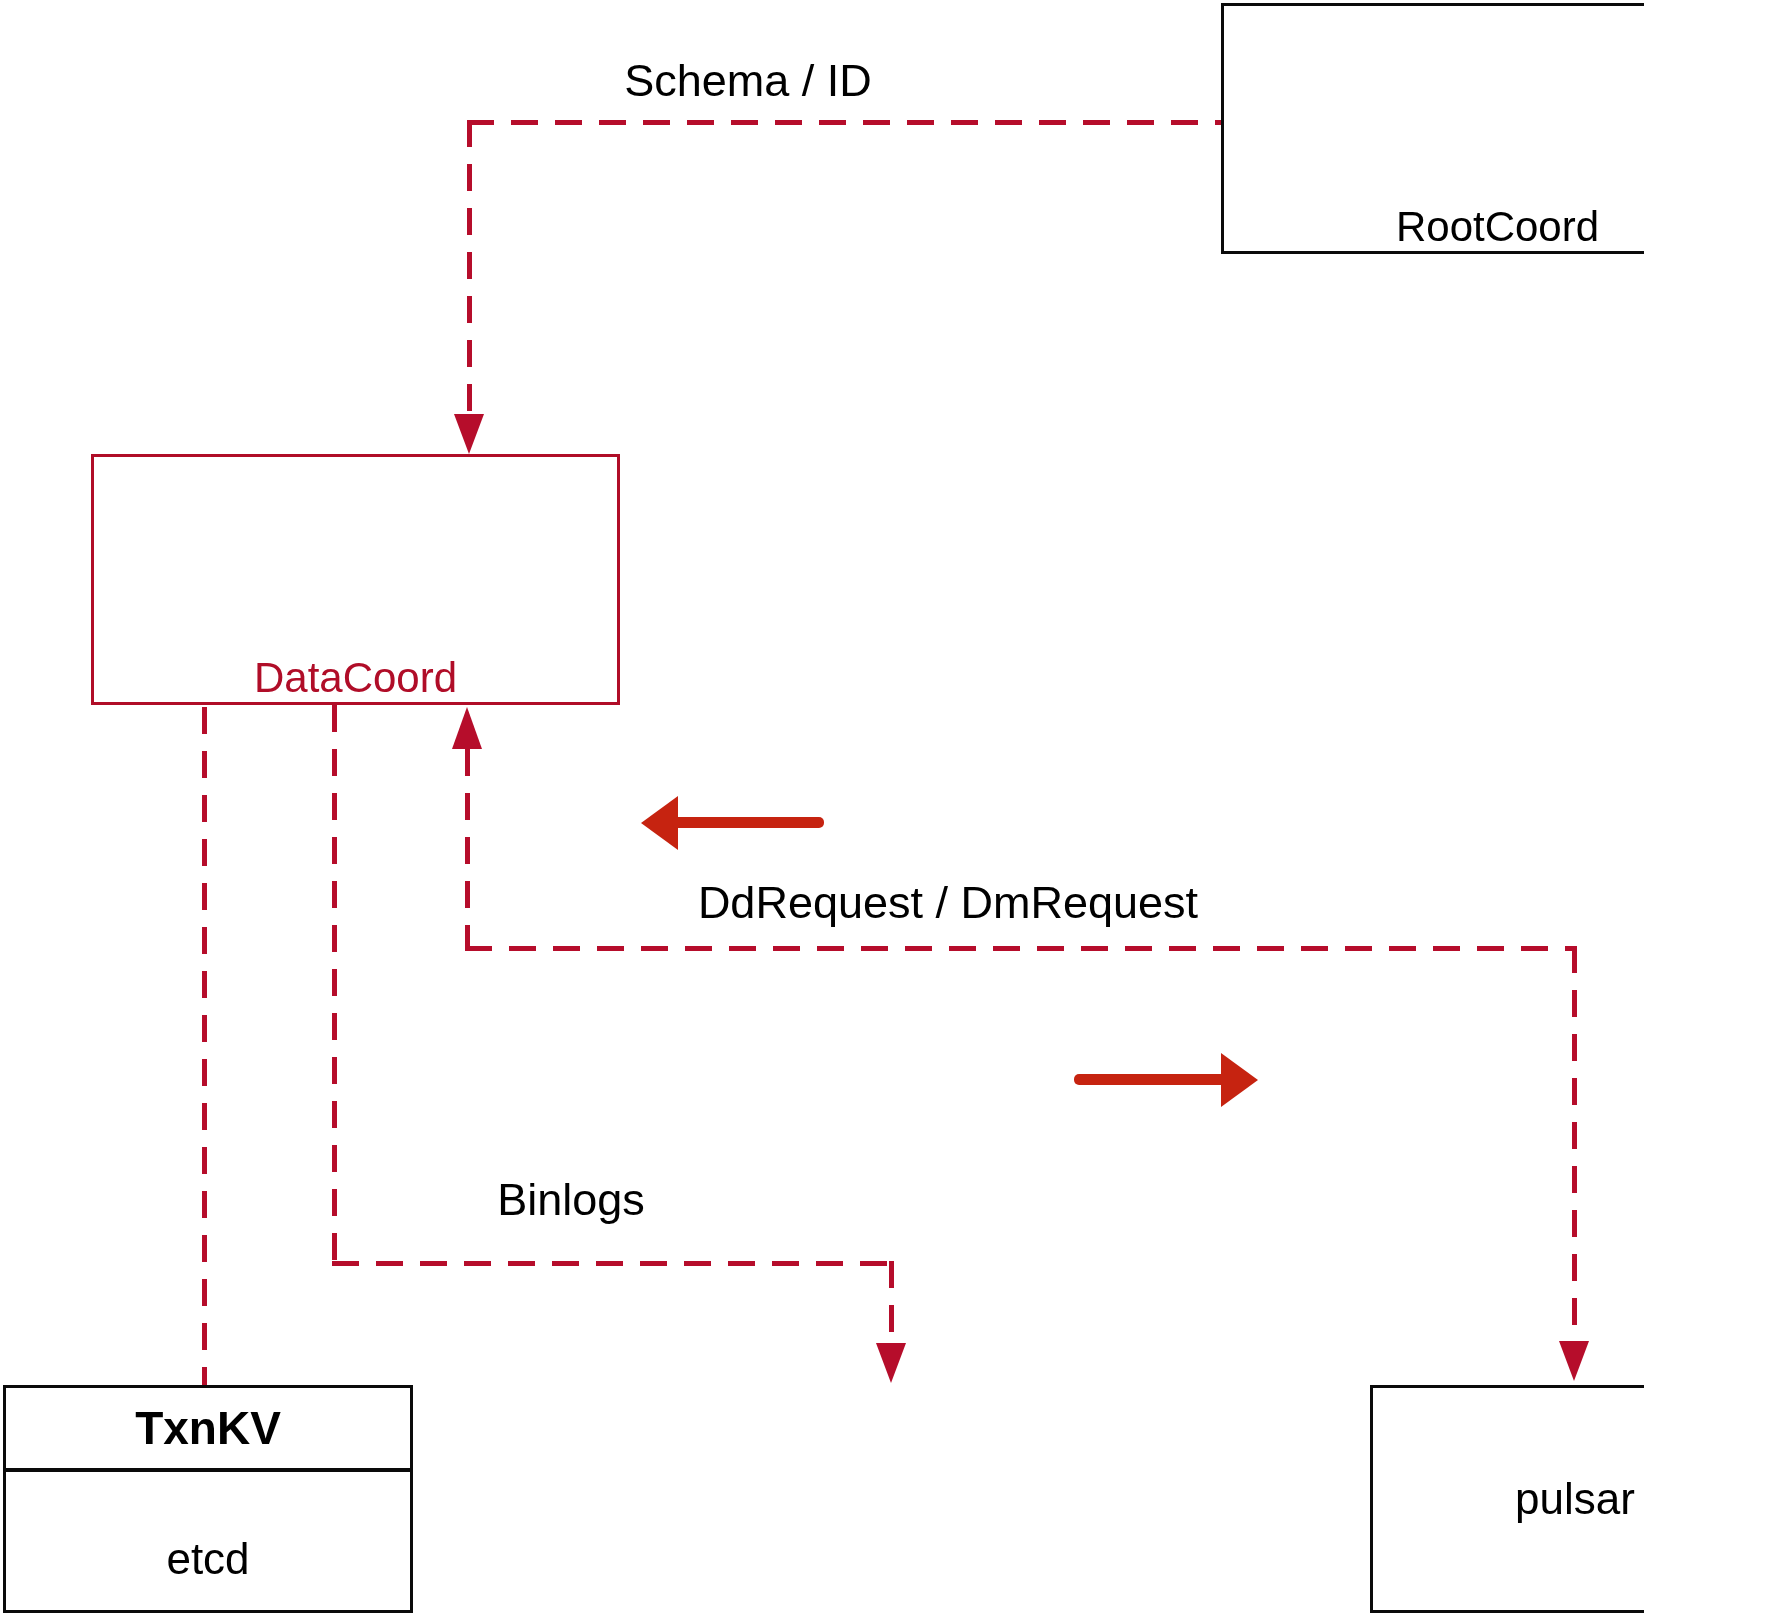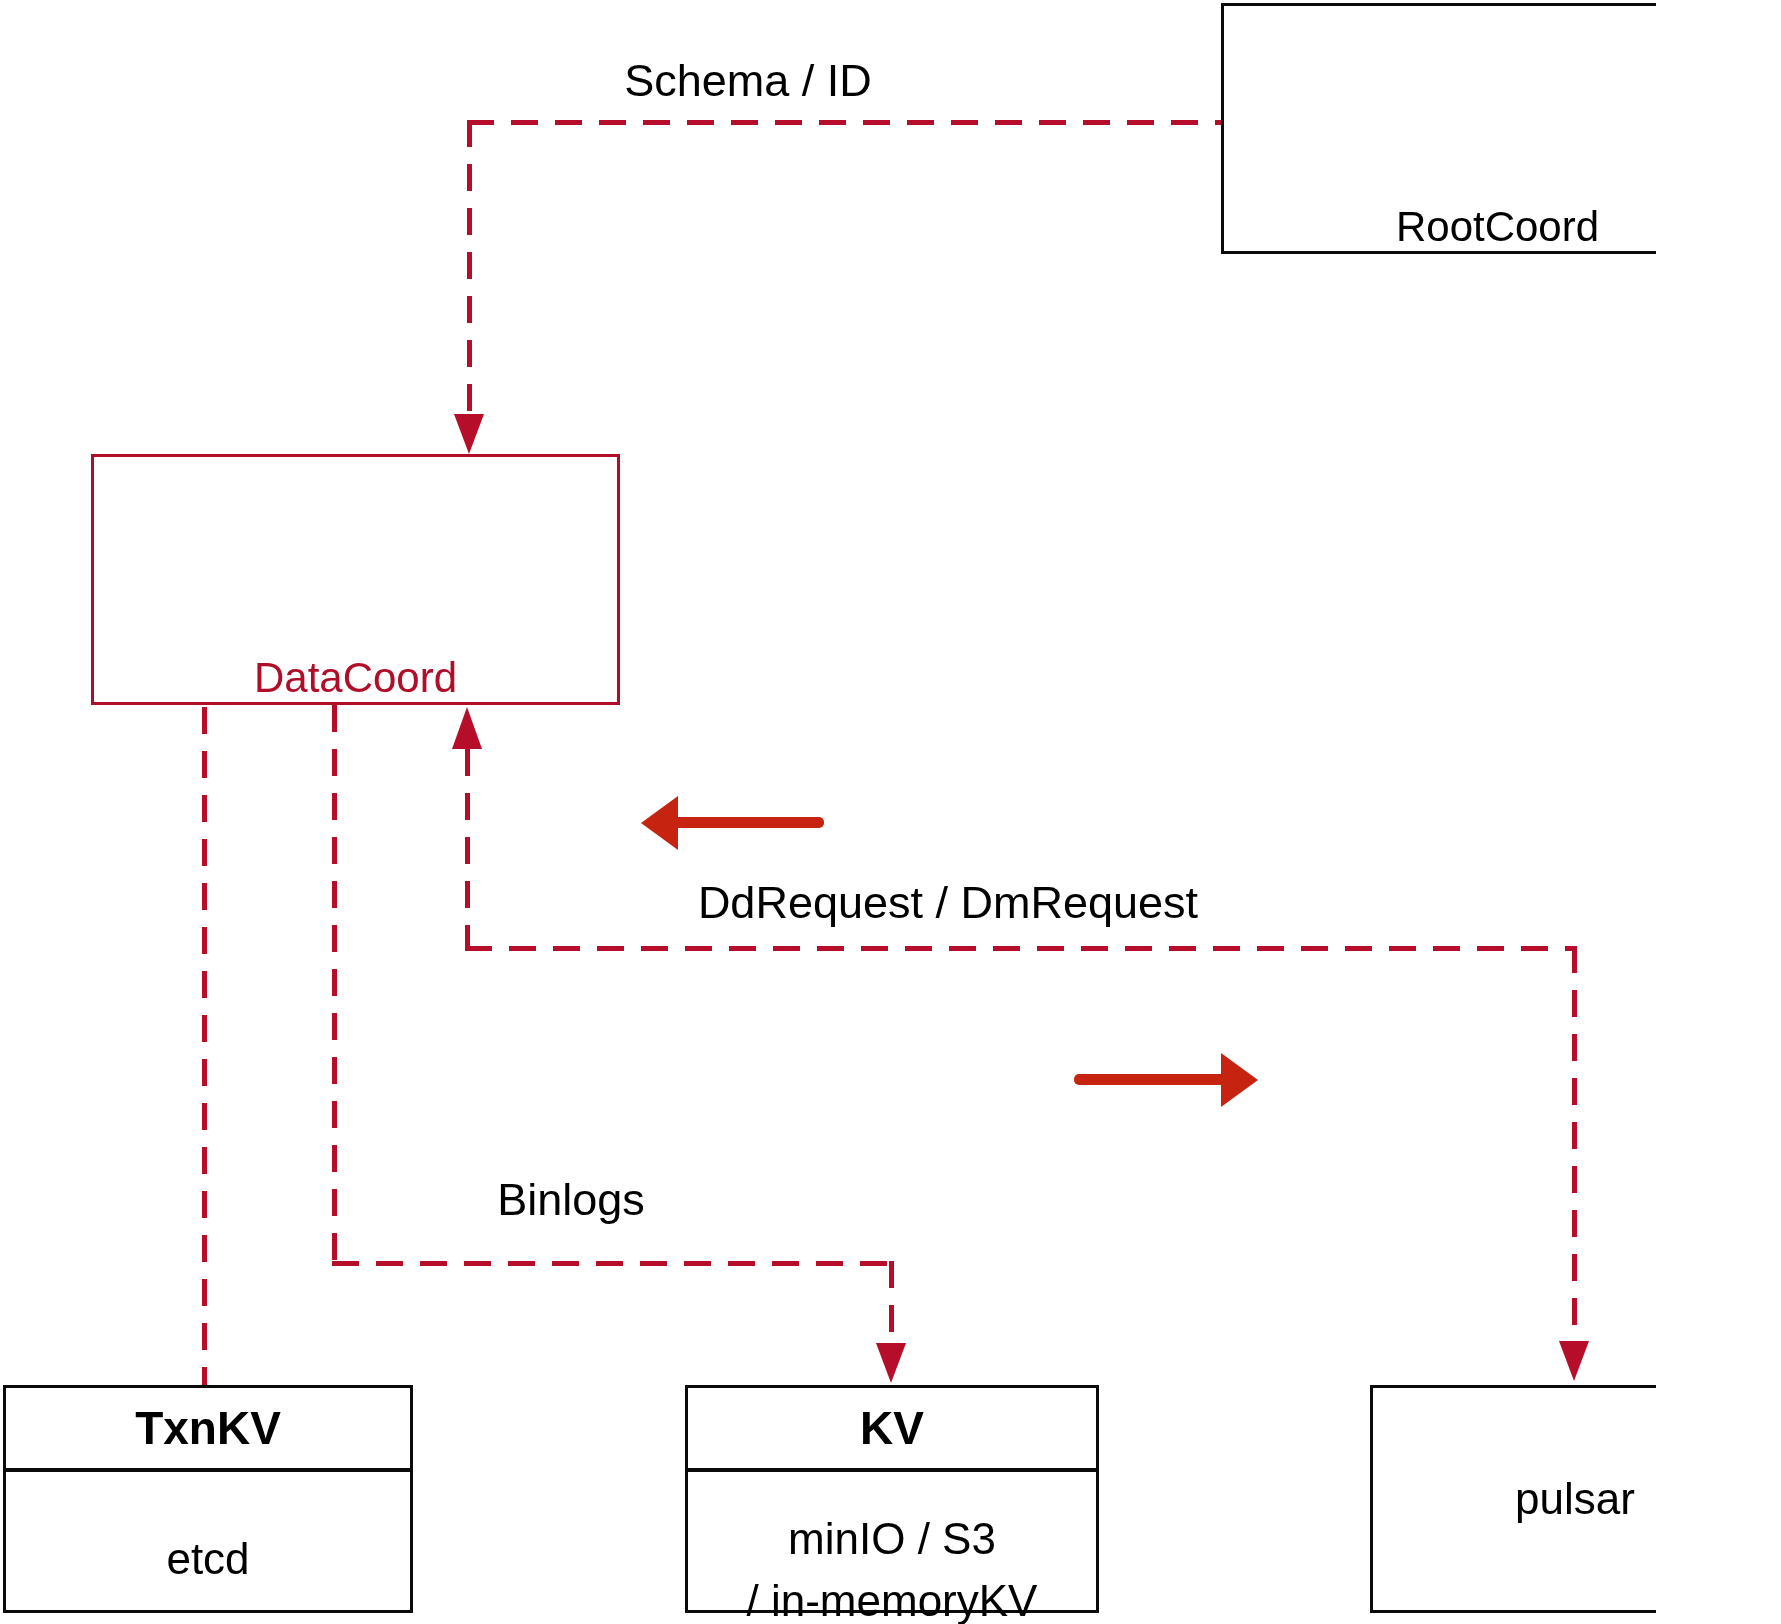--- a/index.html
+++ b/index.html
@@ -3,21 +3,20 @@
 <meta charset="utf-8">
 <style>
   html, body { margin: 0; padding: 0; background: #ffffff; }
   #diagram {
     position: relative;
     width: 1644px;
     height: 1624px;
     background: #ffffff;
     font-family: "Liberation Sans", sans-serif;
     overflow: hidden;
-    padding-left: 12px;
   }
 
   
   .node {
     position: absolute;
     border: 3px solid #0a0a0a;
     background: #ffffff;
     display: flex;
     align-items: flex-end;
     justify-content: center;
@@ -126,27 +125,20 @@
     <span>DataCoord</span>
   </div>
 
   <div class="table-node" id="txnkv">
     <div class="table-head">TxnKV</div>
     <div class="table-body">
       <span>etcd</span>
     </div>
   </div>
 
-  <div class="table-node" id="kv">
-    <div class="table-head">KV</div>
-    <div class="table-body">
-      <span>minIO / S3</span>
-      <span>/ in-memoryKV</span>
-    </div>
-  </div>
 
   <div class="table-node" id="msgstream">
     <div class="table-body">
       <span>pulsar</span>
     </div>
   </div>
 
 </div>
 
 </body></html>

